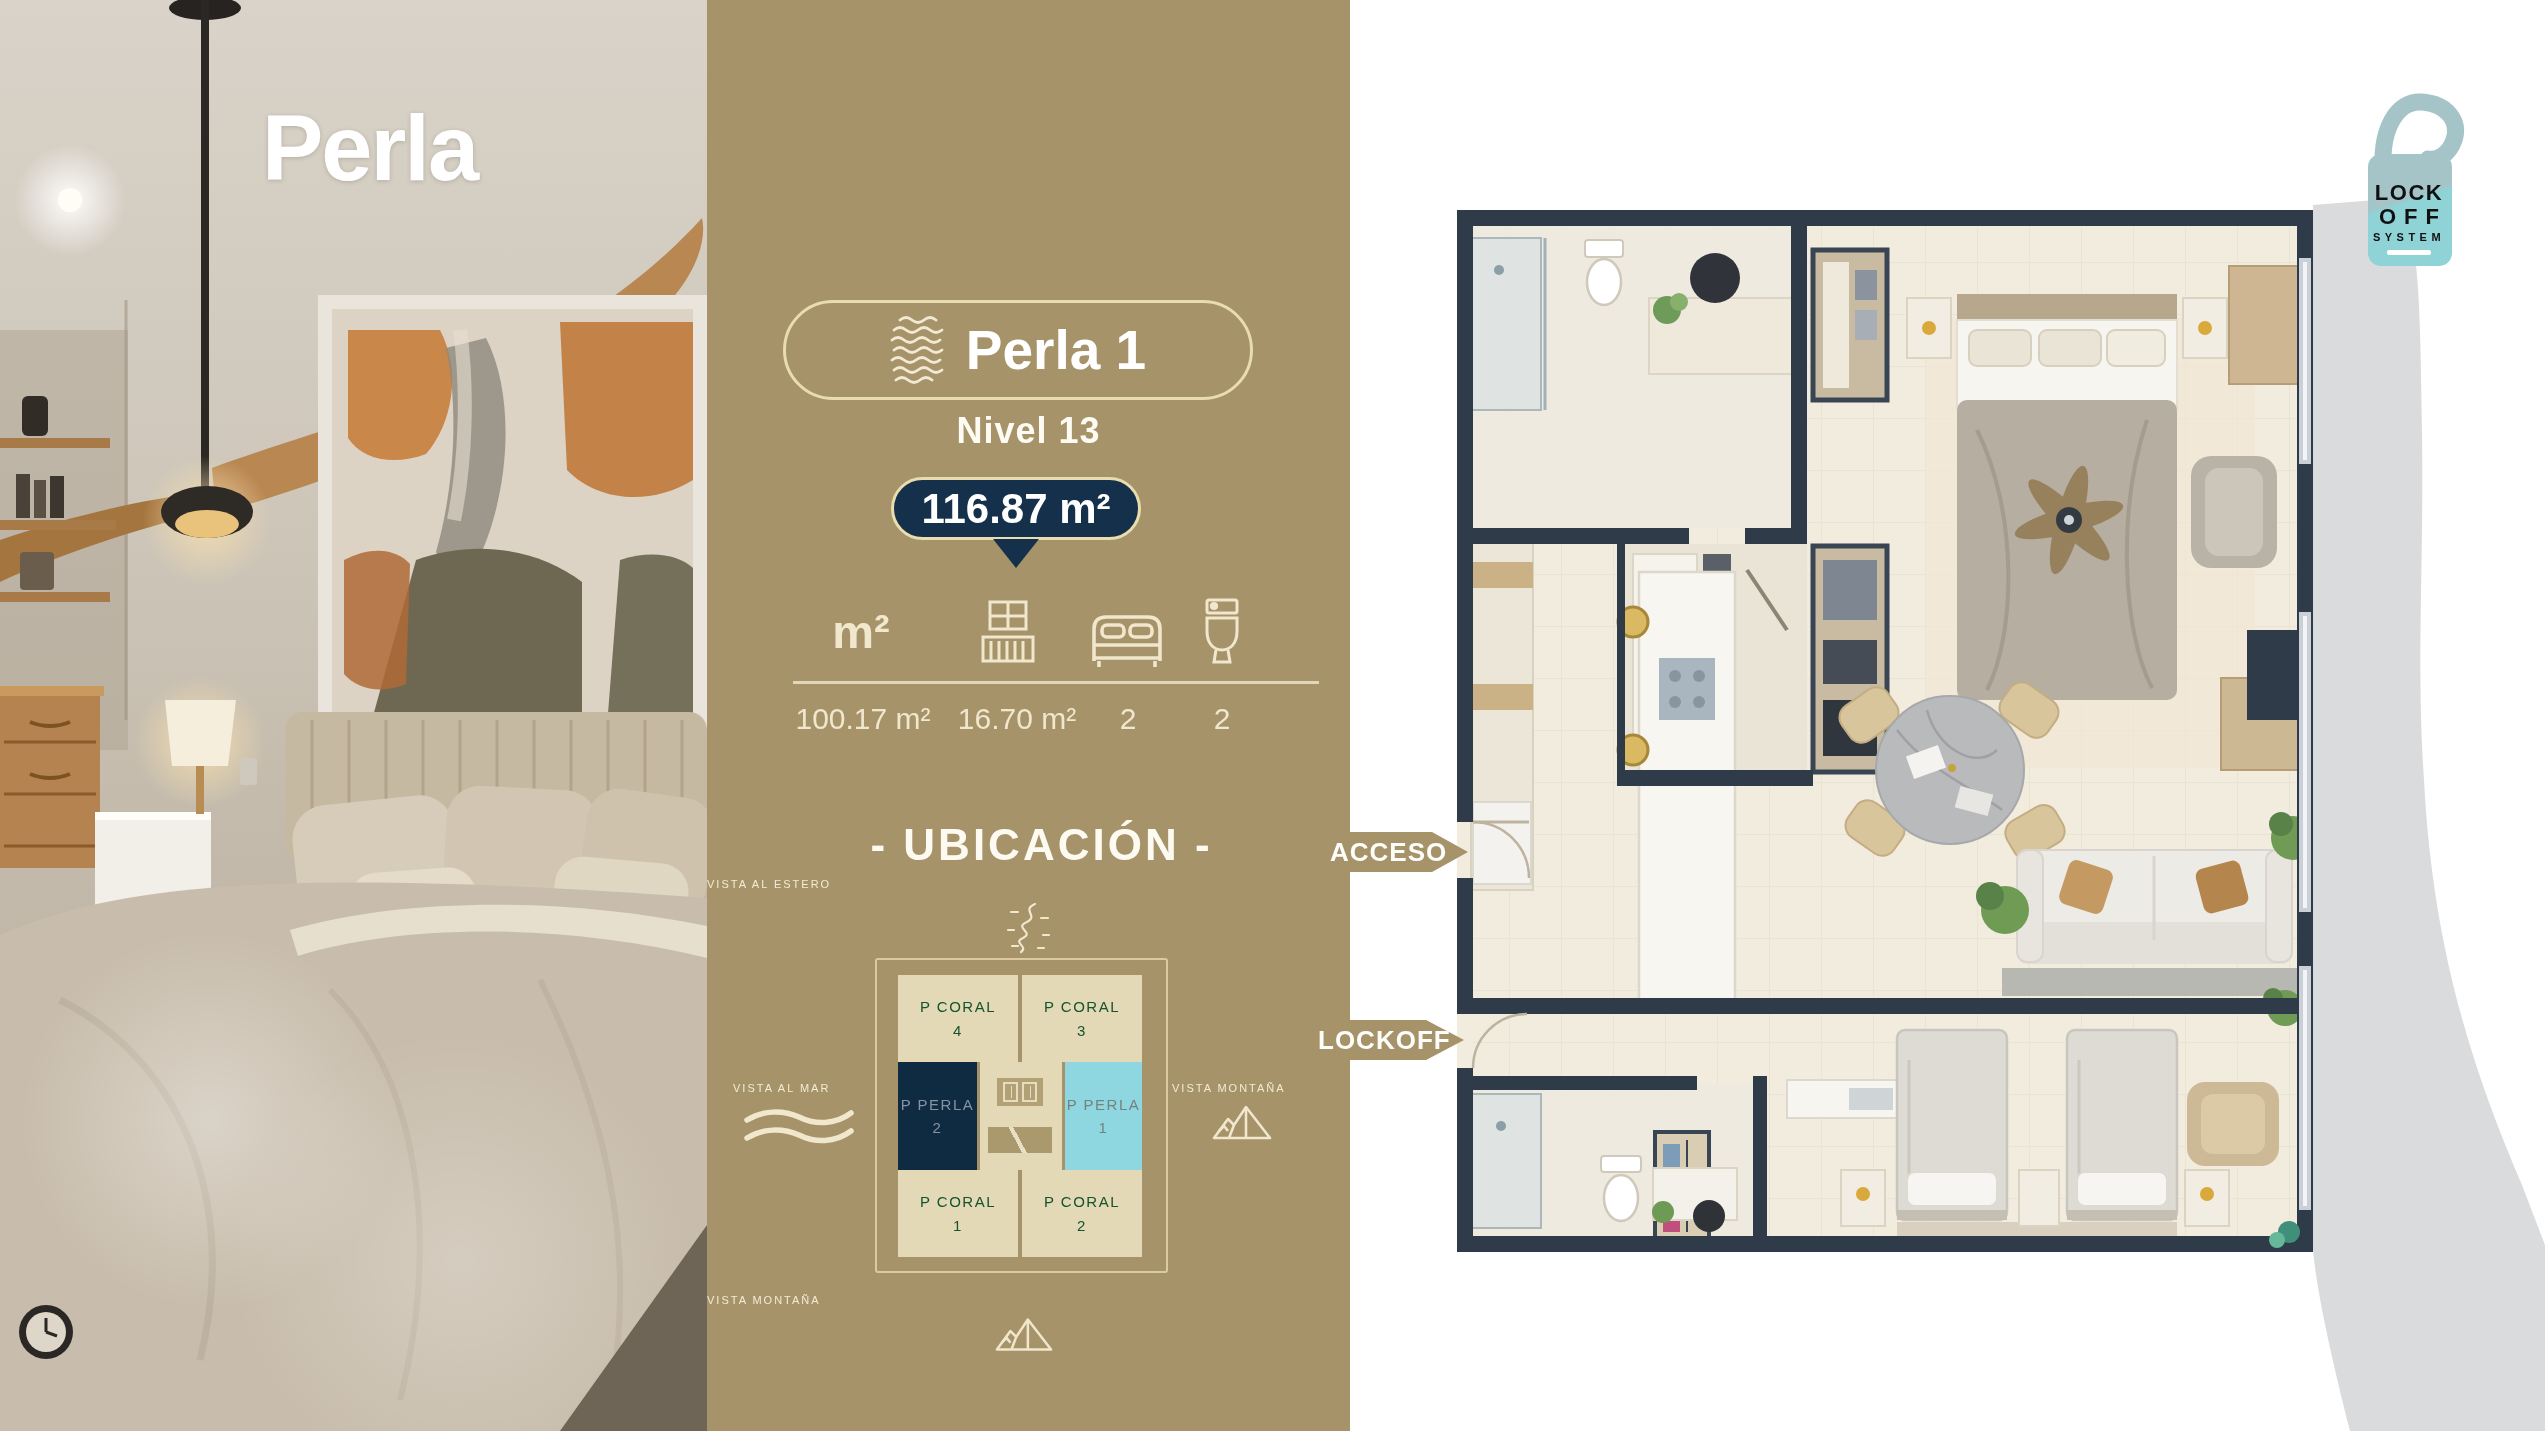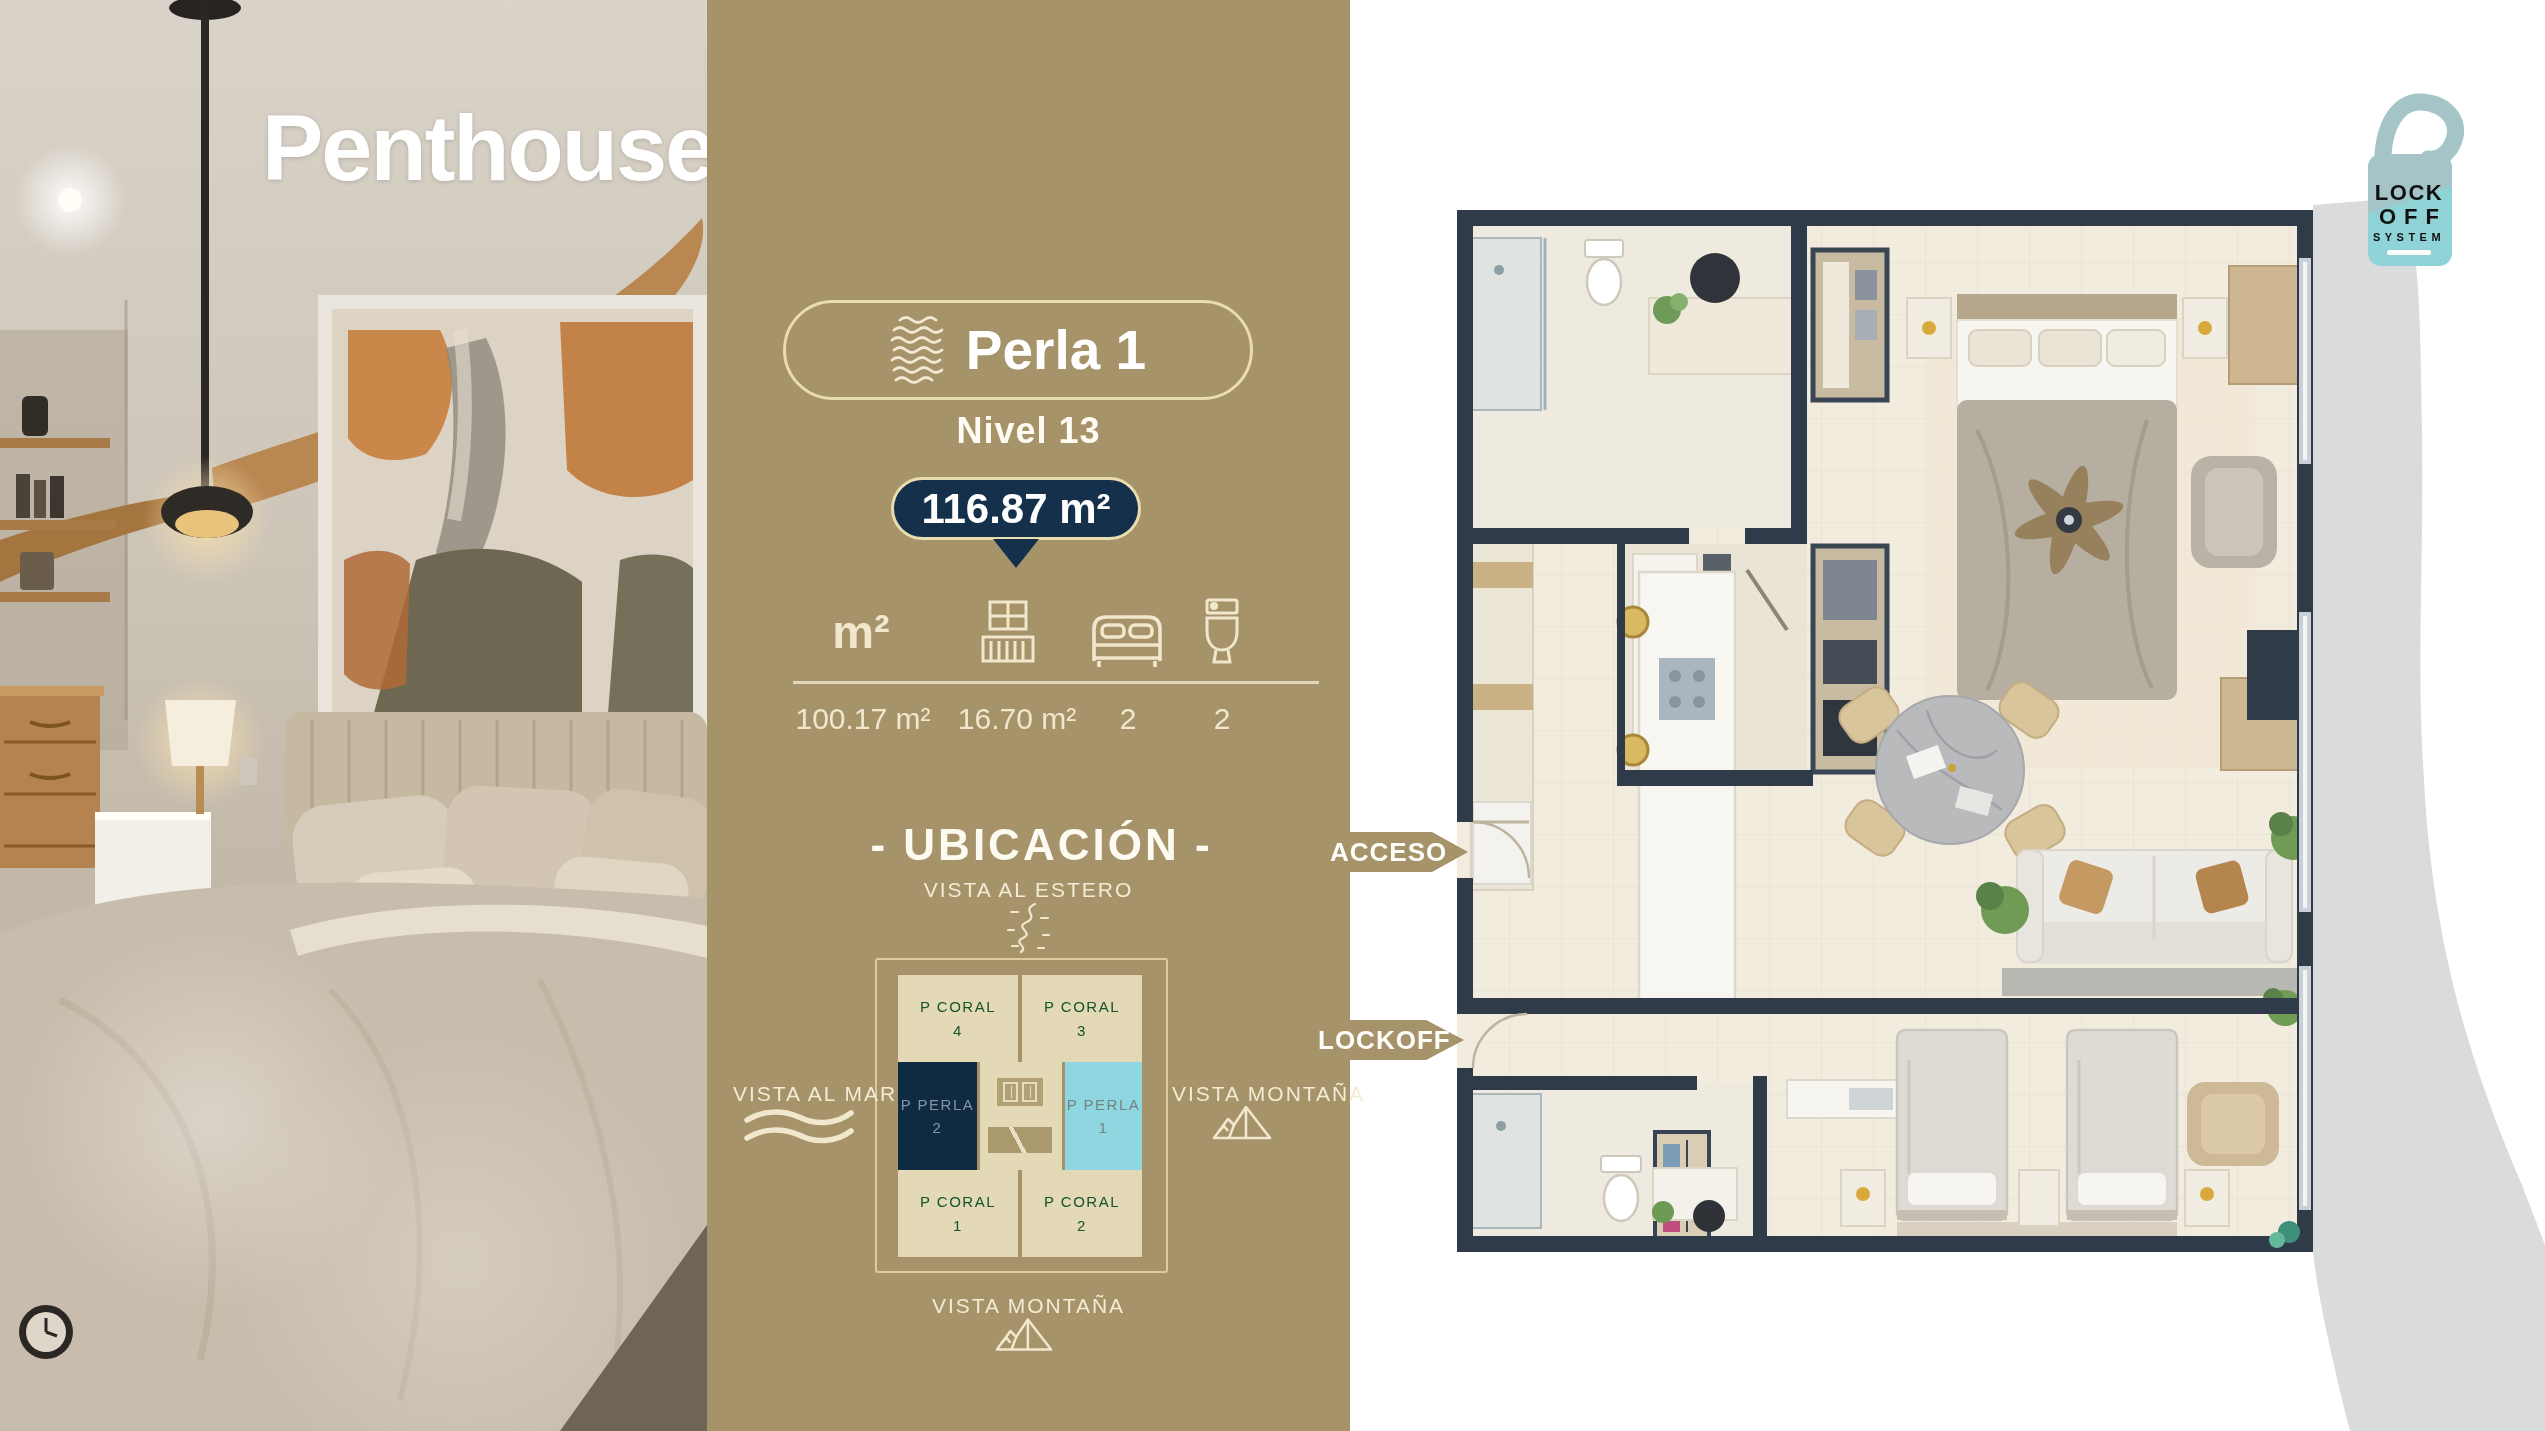--- a/index.html
+++ b/index.html
@@ -34,21 +34,21 @@
   .m2label{position:absolute;left:154px;top:604px;transform:translateX(-50%);
            color:#f0e7cd;font-size:47px;font-weight:bold;}
   .icon-balcony{position:absolute;left:301px;top:600px;transform:translateX(-50%);}
   .icon-bed{position:absolute;left:420px;top:612px;transform:translateX(-50%);}
   .icon-toilet{position:absolute;left:515px;top:598px;transform:translateX(-50%);}
   .divider{position:absolute;left:86px;top:681px;width:526px;height:3px;background:rgba(240,231,205,.8);}
   .stat-value{position:absolute;top:702px;transform:translateX(-50%);color:#f0e7cd;font-size:30px;}
   .v0{left:156px;} .v1{left:310px;} .v2{left:421px;} .v3{left:515px;}
   .ubi-heading{position:absolute;left:0;top:820px;width:100%;text-align:center;color:#fdfaf1;
                font-size:44px;font-weight:bold;letter-spacing:3px;padding-left:13px;}
-  .vista{position:absolute;color:#f3ebd4;font-size:21px;letter-spacing:2px;text-align:center;white-space:nowrap;}
+  .vista{position:absolute;color:#f3ebd4;font-size:11px;letter-spacing:2px;white-space:nowrap;}
   .vista-top{left:0;top:878px;width:100%;}
   .vista-left{left:26px;top:1082px;width:132px;}
   .vista-right{left:465px;top:1082px;width:140px;}
   .vista-bottom{left:0;top:1294px;width:100%;}
   .estero-icon{position:absolute;left:296px;top:902px;}
   .mar-icon{position:absolute;left:36px;top:1108px;}
   .mtn-right{position:absolute;left:505px;top:1104px;}
   .mtn-bottom{position:absolute;left:288px;top:1316px;}
 
   
@@ -196,21 +196,20 @@
       <path d="M560,1431 L707,1225 L707,1431 Z" fill="#6e6557"></path>
 
       <circle cx="46" cy="1332" r="27" fill="#2b2724"></circle>
       <circle cx="46" cy="1332" r="20" fill="#ddd6c9"></circle>
       <line x1="46" y1="1332" x2="46" y2="1318" stroke="#2b2724" stroke-width="3"></line>
       <line x1="46" y1="1332" x2="57" y2="1336" stroke="#2b2724" stroke-width="3"></line>
     </svg>
   </section>
 
   <div class="title">
-    <span>Penthouse</span>
     <span>Perla</span>
   </div>
   <svg class="title-wave" width="200" height="52" viewBox="0 0 200 52">
     <path d="M4,38 C32,12 64,14 94,28 C120,40 140,39 154,27 C148,16 156,7 165,13 C173,21 184,19 195,10" stroke="#ffffff" stroke-width="7.5" fill="none" stroke-linecap="round"></path>
   </svg>
 
   <section class="gold-col">
 
     <div class="pill">
       <svg width="54" height="72" viewBox="0 0 54 72">

